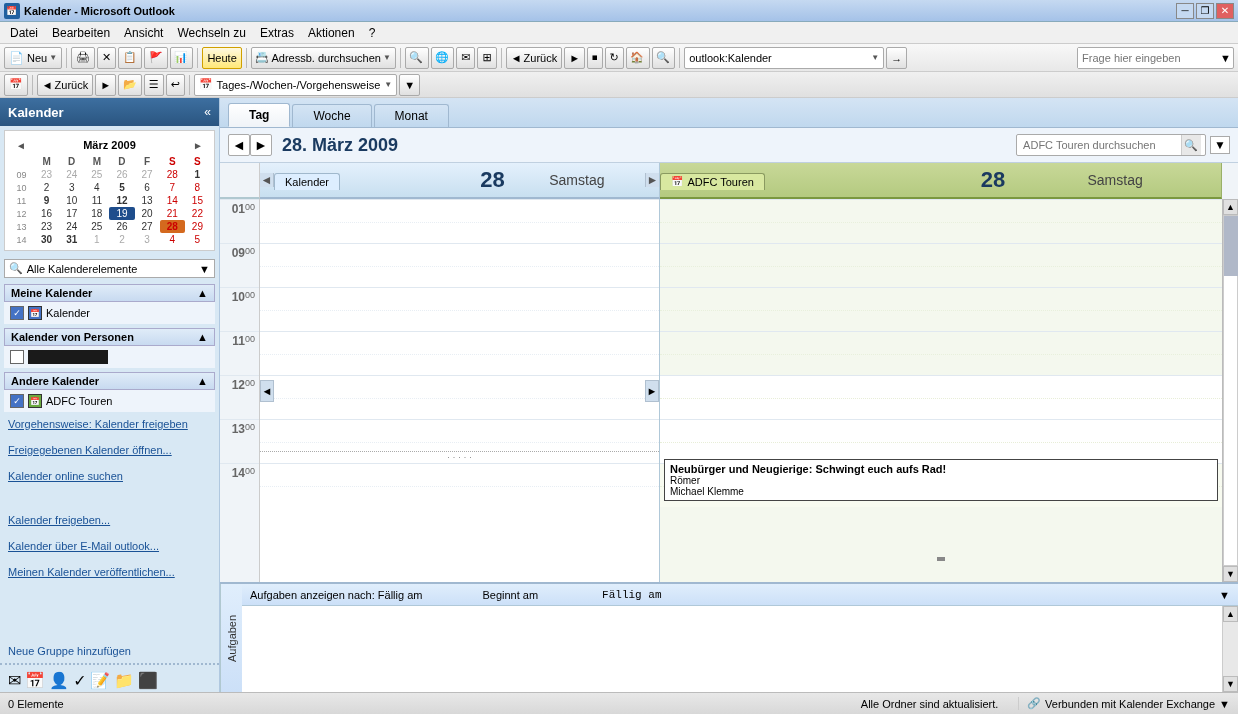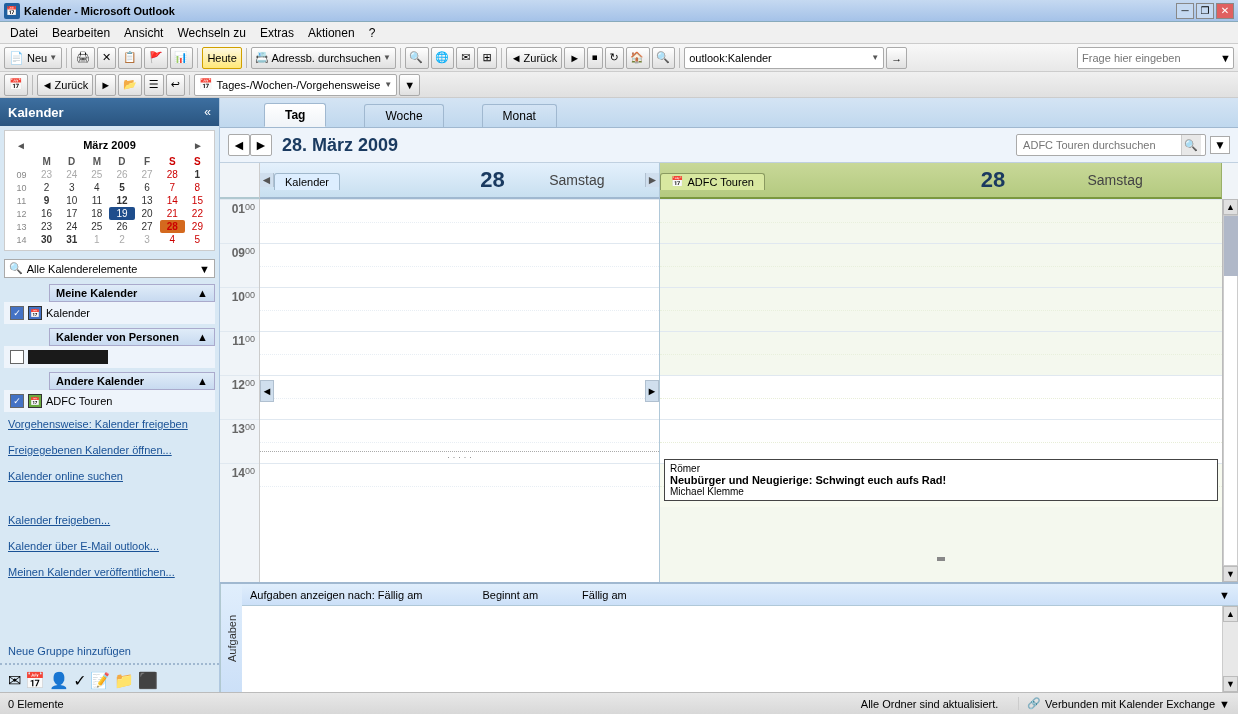--- a/index.html
+++ b/index.html
@@ -50,21 +50,21 @@
     .mini-cal th { color: #555; text-align: center; padding: 1px; width: 26px; }
     .mini-cal td { text-align: center; padding: 1px; cursor: pointer; color: #333; width: 26px; }
     .mini-cal td.today { background: #1e4d8c; color: white; border-radius: 2px; }
     .mini-cal td.selected { background: #d4691e; color: white; border-radius: 2px; }
     .mini-cal td.other-month { color: #aaa; }
     .mini-cal td.bold { font-weight: bold; }
     .mini-cal td.weekend { color: #c00; }
 
     
     .sidebar-section { margin: 2px 4px; }
-    .sidebar-section-header { background: linear-gradient(to bottom, #e0ecf8, #c8daf0); border: 1px solid #aac; padding: 2px 6px; display: flex; align-items: center; justify-content: space-between; cursor: pointer; font-size: 11px; font-weight: bold; margin-left: 45px; }
+    .sidebar-section-header { background: linear-gradient(to bottom, #e0ecf8, #c8daf0); border: 1px solid #aac; padding: 2px 6px; display: flex; align-items: center; justify-content: space-between; cursor: pointer; font-size: 11px; font-weight: bold; }
     .sidebar-section-content { background: #eef4fb; padding: 2px; }
     .sidebar-item { display: flex; align-items: center; gap: 4px; padding: 2px 4px; cursor: pointer; }
     .calendar-checkbox { width: 14px; height: 14px; border: 1px solid #666; background: #4472c4; display: flex; align-items: center; justify-content: center; color: white; font-size: 9px; }
     .calendar-icon { width: 14px; height: 14px; background: #4472c4; border: 1px solid #333; display: flex; align-items: center; justify-content: center; font-size: 8px; color: white; }
     .calendar-icon.green { background: #6aaa40; }
     .person-blocked { width: 80px; height: 14px; background: #1a1a1a; }
 
     
     .sidebar-links { padding: 4px 8px; display: flex; flex-direction: column; gap: 14px; }
     .sidebar-link { color: #1a5296; cursor: pointer; font-size: 11px; text-decoration: underline; }
@@ -72,21 +72,21 @@
 
     
     .status-bar { height: 22px; background: linear-gradient(to bottom, #e8e8e8, #d8d8d8); border-top: 1px solid #bbb; display: flex; align-items: center; padding: 0 8px; justify-content: space-between; font-size: 11px; }
     .status-right { display: flex; align-items: center; gap: 20px; }
 
     
     .content-area { flex: 1; display: flex; flex-direction: column; background: #f0f4f8; overflow: hidden; }
 
     
     .view-tabs { display: flex; align-items: flex-end; height: 30px; padding: 0 8px; background: linear-gradient(to bottom, #d4e4f4, #c0d8ee); border-bottom: 1px solid #a0b8d0; }
-    .view-tab { padding: 4px 20px; background: linear-gradient(to bottom, #d4e4f4, #c0d8ee); border: 1px solid #a0b8d0; border-bottom: none; margin-right: 2px; cursor: pointer; font-size: 12px; border-radius: 3px 3px 0 0; margin-left: 36px; }
+    .view-tab { padding: 4px 20px; background: linear-gradient(to bottom, #d4e4f4, #c0d8ee); border: 1px solid #a0b8d0; border-bottom: none; margin-right: 2px; cursor: pointer; font-size: 12px; border-radius: 3px 3px 0 0; }
     .view-tab.active { background: linear-gradient(to bottom, #fff, #f0f4f8); border-bottom: 1px solid #f0f4f8; font-weight: bold; }
 
     
     .cal-view { flex: 1; display: flex; flex-direction: column; overflow: hidden; }
     
     
     .date-nav { display: flex; align-items: center; padding: 6px 8px; background: #eef4fb; border-bottom: 1px solid #c0d0e0; }
     .date-nav-btn { width: 22px; height: 22px; border: 1px solid #aaa; background: white; border-radius: 2px; display: flex; align-items: center; justify-content: center; cursor: pointer; font-size: 14px; }
     .date-title { font-size: 18px; font-weight: bold; margin: 0 10px; color: #1a3a60; }
     .date-nav-right { margin-left: auto; display: flex; align-items: center; gap: 4px; }
@@ -546,22 +546,22 @@
                   <div class="half-line" style="border-color:#e8eed8;"></div>
                 </div>
               <div class="hour-line" style="background:white;">
                   <div class="half-line" style="border-color:#e8eed8;"></div>
                 </div>
               <div class="hour-line" style="background:#f8fbf0;">
                   <div class="half-line" style="border-color:#e8f0dc;"></div>
                 </div>
 
               <div style="position:absolute;top:260px;left:4px;right:4px;background:white;border:1px solid #444;padding:3px 5px;font-size:10px;z-index:10;">
+                <div style="font-weight:bold;font-size:11px;">Neubürger und Neugierige: Schwingt euch aufs Rad!</div>
                 <div>Römer</div>
-                <div style="font-weight:bold;font-size:11px;">Neubürger und Neugierige: Schwingt euch aufs Rad!</div>
                 <div>Michael Klemme</div>
               </div>
 
               <div style="position:absolute;top:358px;left:50%;transform:translateX(-50%);width:8px;height:4px;background:#888;cursor:s-resize;"></div>
             </div>
 
             <div style="width:16px;background:linear-gradient(to bottom,#e8e8e8,#d8d8d8);border-left:1px solid #bbb;display:flex;flex-direction:column;">
               <div class="scroll-btn">▲</div>
               <div class="scroll-track">
                 <div class="scroll-thumb"></div>
@@ -570,21 +570,21 @@
             </div>
           </div>
 
           <div style="border-top:2px solid #a0b8d0;height:110px;display:flex;">
 
             <div style="writing-mode:vertical-rl;transform:rotate(180deg);background:linear-gradient(to top,#e0eefc,#cce0f8);border-right:1px solid #b0c8d0;padding:4px;display:flex;align-items:center;justify-content:center;font-size:11px;color:#333;width:22px;">Aufgaben</div>
             <div style="flex:1;display:flex;flex-direction:column;">
               <div style="background:linear-gradient(to bottom,#e0eefc,#cce0f8);padding:2px 8px;display:flex;align-items:center;border-bottom:1px solid #b0c8d8;font-size:11px;min-height:22px;">
                 <span>Aufgaben anzeigen nach: Fällig am</span>
                 <span style="margin-left:60px;">Beginnt am</span>
-                <span style="margin-left:44px;">Fällig am</span>
+                <span style="margin-left:64px;font-family:Liberation Mono, monospace;">Fällig am</span>
                 <span style="margin-left:auto;cursor:pointer;">▼</span>
               </div>
               <div style="flex:1;background:white;position:relative;">
                 <div style="position:absolute;right:0;top:0;bottom:0;width:16px;background:#e8e8e8;border-left:1px solid #ccc;display:flex;flex-direction:column;justify-content:space-between;">
                   <div style="height:16px;display:flex;align-items:center;justify-content:center;cursor:pointer;background:#e0e0e0;border:1px solid #bbb;font-size:9px;">▲</div>
                   <div style="height:16px;display:flex;align-items:center;justify-content:center;cursor:pointer;background:#e0e0e0;border:1px solid #bbb;font-size:9px;">▼</div>
                 </div>
               </div>
             </div>
           </div>

